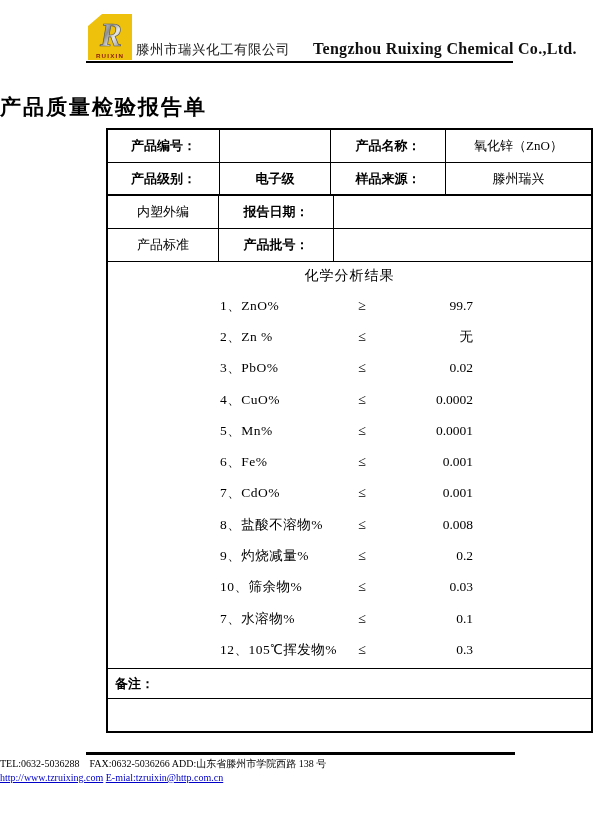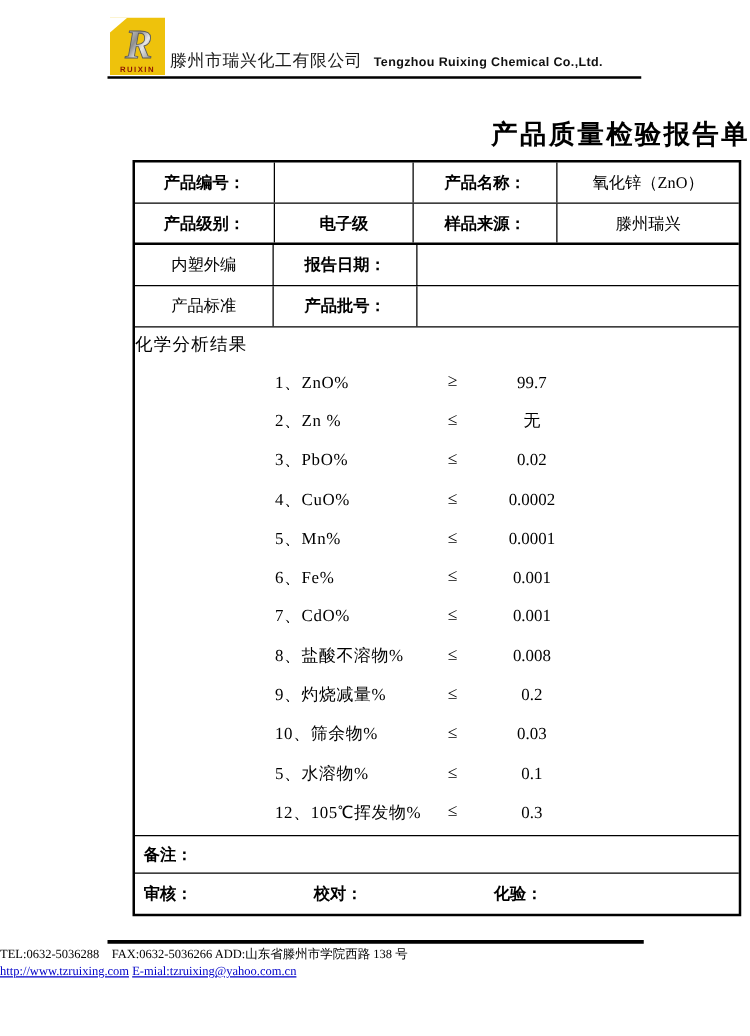--- a/index.html
+++ b/index.html
@@ -2,51 +2,51 @@
 <html><head>
 <meta charset="utf-8">
 <style>
   html,body{margin:0;padding:0;}
   body{
     width:600px;height:829px;position:relative;background:#ffffff;color:#000;
     font-family:"Liberation Sans",sans-serif;overflow:hidden;
   }
   
   .logo{position:absolute;left:88px;top:14px;width:44px;height:46px;}
-  .company-line{position:absolute;left:136px;top:40px;display:flex;align-items:baseline;gap:9px;white-space:nowrap;}
+  .company-line{position:absolute;left:136px;top:40px;display:flex;align-items:baseline;gap:23px;white-space:nowrap;}
   .company-cn{font-family:"Liberation Serif",serif;font-size:13.5px;color:#1a1a1a;letter-spacing:0.5px;}
-  .company-en{font-family:Liberation Sans, sans-serif;font-size:10px;font-weight:bold;color:#111;letter-spacing:0.3px;}
+  .company-en{font-family:Liberation Serif, serif;font-size:16px;font-weight:bold;color:#111;letter-spacing:0.3px;}
   .header-rule{position:absolute;left:86px;top:61px;width:427px;height:2px;background:#000;}
   
-  .report-title{position:absolute;left:0;top:93px;width:600px;text-align:right;
+  .report-title{position:absolute;left:0;top:93px;width:600px;text-align:left;
     font-size:21px;font-weight:bold;letter-spacing:2px;}
   
   .report-table{position:absolute;left:86px;top:128px;width:487px;height:605px;
     border:2px solid #000;box-sizing:border-box;margin-left:20px;}
   .info-row{display:flex;height:33px;border-bottom:1px solid #000;box-sizing:border-box;}
   .info-row.thick{border-bottom-width:2px;}
   .cell{display:flex;align-items:center;justify-content:center;box-sizing:border-box;font-size:13px;overflow:hidden;}
   .c1{width:112px;border-right:1px solid #000;}
   .c2{width:111px;border-right:1px solid #000;}
   .c3{width:115px;border-right:1px solid #000;}
   .c4{flex:1;}
   .lbl{font-weight:bold;font-family:"Liberation Sans",sans-serif;}
   .val{font-family:"Liberation Serif",serif;}
   .val.hei{font-family:"Liberation Sans",sans-serif;font-weight:bold;}
   
   .chem-section{position:relative;height:407px;border-bottom:1px solid #000;box-sizing:border-box;}
-  .chem-title{text-align:left;padding-top:5px;font-size:14px;letter-spacing:1px;
+  .chem-title{text-align:center;padding-top:5px;font-size:14px;letter-spacing:1px;
     font-family:"Liberation Serif",serif;}
   .chem-items{position:absolute;top:28px;left:0;right:0;}
   .chem-row{position:relative;height:31.3px;}
   .chem-label{position:absolute;left:112px;top:50%;transform:translateY(-50%);
     font-size:13.5px;font-family:"Liberation Serif",serif;letter-spacing:0.5px;white-space:nowrap;}
   .chem-op{position:absolute;left:240px;width:28px;text-align:center;top:50%;transform:translateY(-50%);
     font-size:14px;font-family:"Liberation Serif",serif;}
-  .chem-value{position:absolute;right:118px;width:95px;text-align:center;top:50%;transform:translateY(-50%);
+  .chem-value{position:absolute;right:118px;width:95px;text-align:right;top:50%;transform:translateY(-50%);
     font-size:13.5px;font-family:"Liberation Serif",serif;}
   
   .remarks-row{height:30px;border-bottom:1px solid #000;box-sizing:border-box;
     display:flex;align-items:center;padding-left:7px;font-size:13px;font-weight:bold;text-align:center;}
   .signoff-row{position:relative;height:32px;}
   .signoff-row span{position:absolute;top:50%;transform:translateY(-50%);font-size:13px;font-weight:bold;}
   .sg1{left:7px;} .sg2{left:143px;} .sg3{left:287px;}
   
   .footer-rule{position:absolute;left:86px;top:752px;width:429px;height:3px;background:#000;}
   .footer-text{position:absolute;left:0;right:88px;top:757px;text-align:left;
@@ -166,45 +166,40 @@
           <span class="chem-value">0.2</span>
         </div>
 
         <div class="chem-row">
           <span class="chem-label">10、筛余物%</span>
           <span class="chem-op">≤</span>
           <span class="chem-value">0.03</span>
         </div>
 
         <div class="chem-row">
-          <span class="chem-label">5、水溶物%</span>
+          <span class="chem-label">7、水溶物%</span>
           <span class="chem-op">≤</span>
           <span class="chem-value">0.1</span>
         </div>
 
         <div class="chem-row">
           <span class="chem-label">12、105℃挥发物%</span>
           <span class="chem-op">≤</span>
           <span class="chem-value">0.3</span>
         </div>
       </div>
   </div>
 
   <div class="remarks-row">
     <span>备注：</span>
   </div>
 
-  <div class="signoff-row">
-    <span class="sg1">审核：</span>
-    <span class="sg2">校对：</span>
-    <span class="sg3">化验：</span>
-  </div>
 
 </div>
 
 <div class="footer-rule"></div>
 <div class="footer-text">
   <div>TEL:0632-5036288　FAX:0632-5036266 ADD:山东省滕州市学院西路 138 号</div>
   <div>
     <span class="footer-link">http://www.tzruixing.com</span>
-    <span class="footer-link">E-mial:tzruixing@yahoo.com.cn</span>
+    <span class="footer-link">E-mial:tzruixin@http.com.cn</span>
   </div>
 </div>
 
 </body></html>

